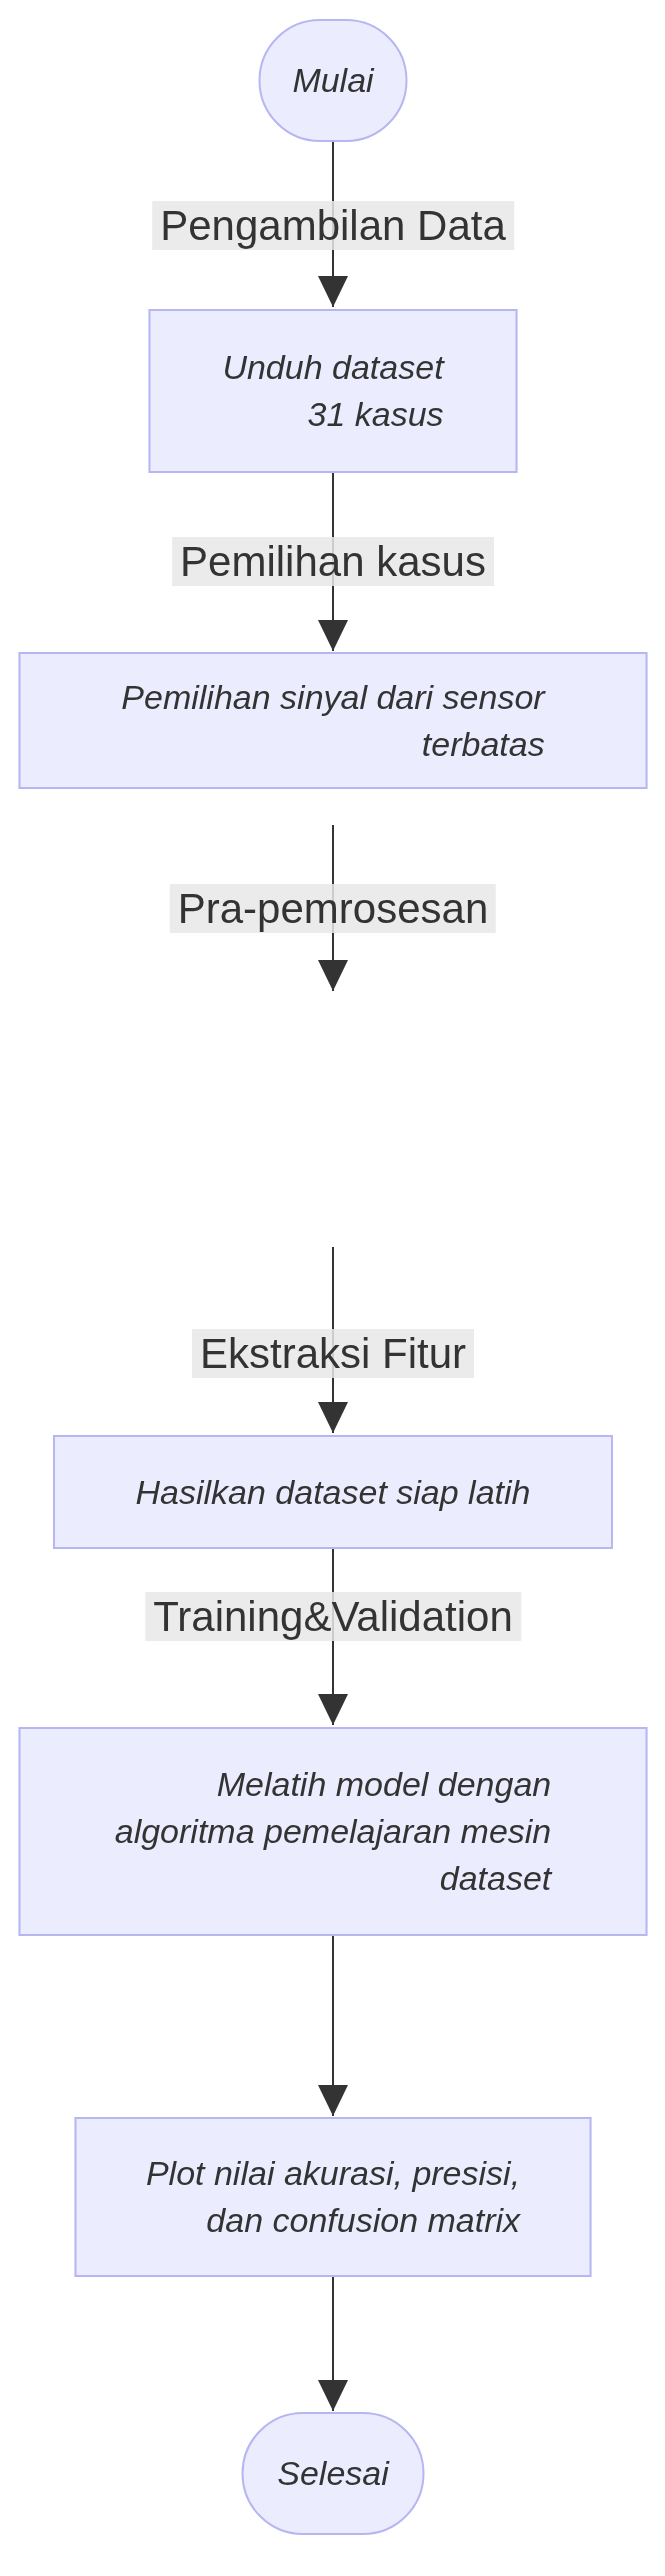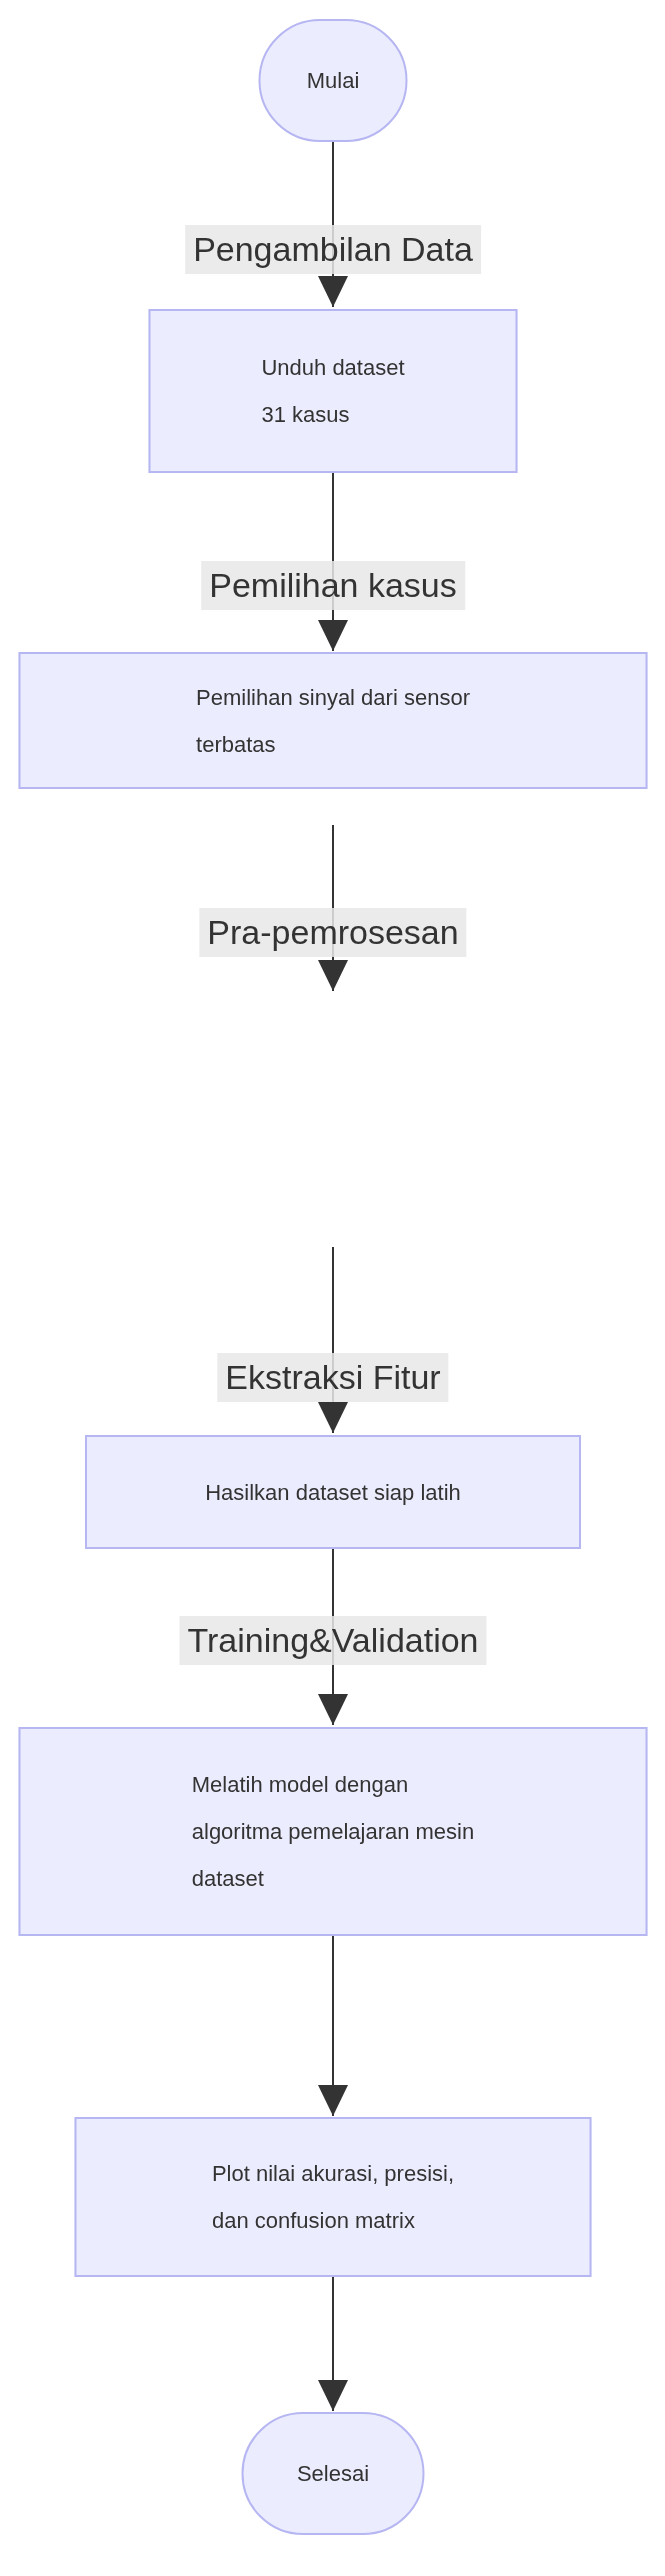--- a/index.html
+++ b/index.html
@@ -16,23 +16,24 @@
   .node {
     position: absolute;
     left: 50%;
     transform: translateX(-50%);
     box-sizing: border-box;
     background: var(--node-fill, #ECECFF);
     border: 2.7px solid var(--node-border, #B6B6F2);
     display: flex;
     align-items: center;
     justify-content: center;
-    text-align: left;
-    font-size: 22px;
+    text-align: right;
+    font-size: 34px;
     line-height: 47px;
+    font-style: italic;
   }
   .node .node-label { white-space: pre-line; }
   .stadium { border-radius: 62px; }
   
   .edge-line {
     position: absolute;
     left: 50%;
     transform: translateX(-50%);
     width: 2px;
     background: var(--line, #333333);
@@ -44,26 +45,25 @@
     width: 0;
     height: 0;
     border-left: 15.4px solid transparent;
     border-right: 15.4px solid transparent;
     border-top: 31px solid var(--line, #333333);
   }
   .edge-label {
     position: absolute;
     left: 50%;
     transform: translateX(-50%);
-    font-size: 34px;
+    font-size: 42px;
     line-height: 49px;
     padding: 0 8px;
     white-space: nowrap;
     z-index: 2;
-    margin-top: 24px;
   }
   .edge-label::before {
     content: "";
     position: absolute;
     inset: 0;
     background: var(--edge-label-bg, #E8E8E8);
     opacity: 0.85;
     z-index: -1;
   }
   
@@ -76,21 +76,21 @@
   #elabel-2        { top: 537px; }
   #arrow-2         { top: 620px; }
   #node-select     { top: 652px;  width: 629px; height: 137px; }
   #line-3          { top: 825px; height: 166px; }
   #elabel-3        { top: 884px; }
   #arrow-3         { top: 960px; }
   #node-preprocess { top: 992px; width: 629px; height: 255px; }
   #line-4          { top: 1247px; height: 186px; }
   #elabel-4        { top: 1329px; }
   #arrow-4         { top: 1402px; }
-  #node-dataset    { top: 1435px; width: 496px; height: 114px; }
+  #node-dataset    { top: 1435px; width: 560px; height: 114px; }
   #line-5          { top: 1549px; height: 176px; }
   #elabel-5        { top: 1592px; }
   #arrow-5         { top: 1694px; }
   #node-train      { top: 1727px; width: 629px; height: 209px; }
   #line-6          { top: 1936px; height: 180px; }
   #elabel-6        { top: 1982px; }
   #arrow-6         { top: 2085px; }
   #node-plot       { top: 2117px; width: 517px; height: 160px; }
   #line-7          { top: 2277px; height: 134px; }
   #arrow-7         { top: 2380px; }

